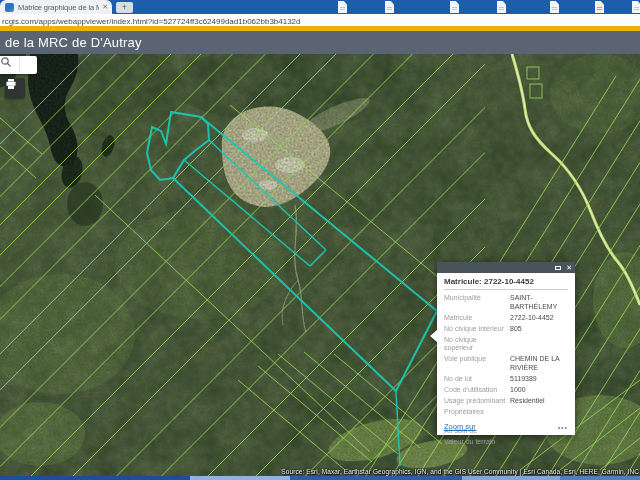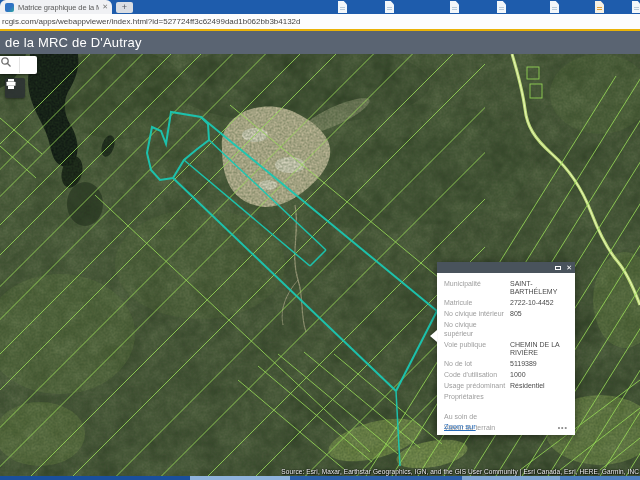--- a/index.html
+++ b/index.html
@@ -20,21 +20,21 @@
             border-radius:2px; font-size:9px; line-height:10px; text-align:center; color:#4f5560; }
   .file-icon { position:absolute; top:1px; width:9px; height:12px; background:#f3f7fa;
                clip-path:polygon(0 0,64% 0,100% 30%,100% 100%,0 100%); }
   .file-icon i { position:absolute; left:2px; top:5px; width:5px; height:5px;
                  background:repeating-linear-gradient(#f3f7fa 0 1px,#b9cbda 1px 2px); }
   .file-icon.warm { background:#f7f0e2; }
   .file-icon.warm i { background:repeating-linear-gradient(#f7f0e2 0 1px,#e0a23c 1px 2px); }
 
   
   .url-row { position:absolute; left:0; top:14px; width:640px; height:17px; background:#fdfdfd;
-             border-bottom:2px solid #eab308; }
+             border-bottom:5px solid #eab308; }
   .url-text { position:absolute; left:2px; top:0; line-height:16px; font-size:8px; color:#474747;
               white-space:nowrap; }
 
   
   .app-header { position:absolute; left:0; top:31px; width:640px; height:37px; background:#5a6472; }
   .app-title { position:absolute; left:5px; top:0; line-height:23px; font-size:13px; color:#fff;
                letter-spacing:0.2px; white-space:nowrap; }
 
   
   .map { position:absolute; left:0; top:54px; width:640px; height:422px; background:#333f28; overflow:hidden; }
@@ -287,20 +287,21 @@
       </svg>
     </div>
 
     <div class="popup">
       <div class="pop-pointer"></div>
       <div class="pop-titlebar">
         <span class="min-box"></span>
         <span class="pop-close">✕</span>
       </div>
       <div class="pop-body">
+        <div class="pop-title">Matricule: 2722-10-4452</div>
 
         <div class="prow">
           <span class="plabel">Municipalité</span>
           <span class="pval">SAINT-BARTHÉLEMY</span>
           </div>
         <div class="prow">
           <span class="plabel">Matricule</span>
           <span class="pval">2722-10-4452</span>
           </div>
         <div class="prow">

